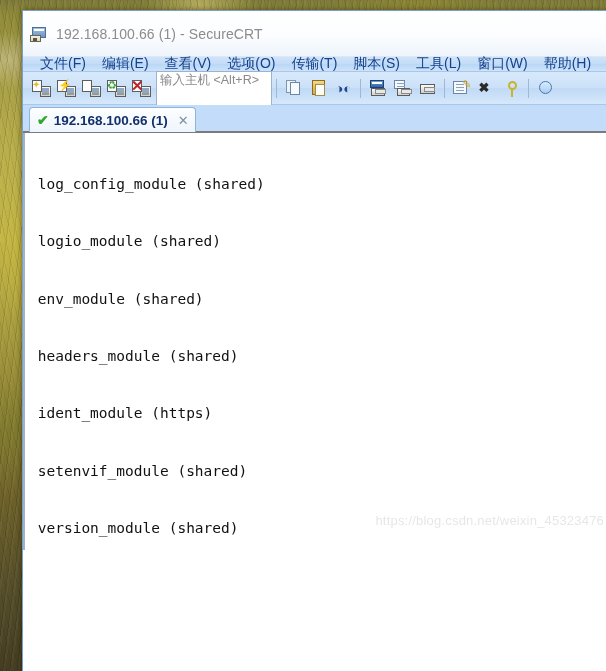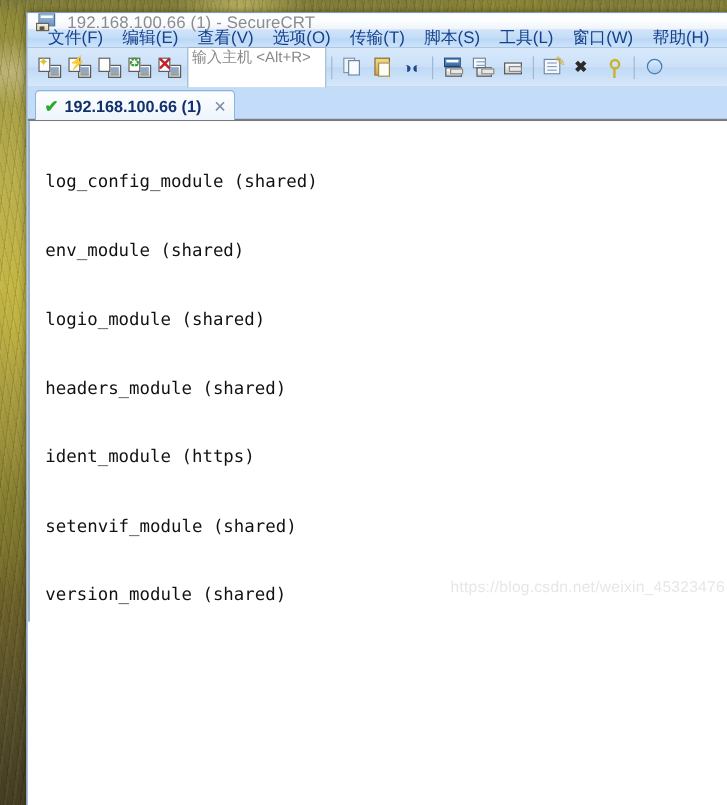--- a/index.html
+++ b/index.html
@@ -42,21 +42,21 @@
     background: #ffffff;
     border: 1px solid #7ba0c6;
     border-right: none; border-bottom: none;
     box-shadow: 0 0 6px rgba(0,0,0,.45);
     overflow: hidden;
     box-sizing: border-box;
   }
 
   
   .title-bar {
-    height: 14px;
+    height: 46px;
     background: linear-gradient(180deg,#ffffff 0%,#fbfdff 55%,#eef4fb 100%);
     display: flex; align-items: center;
     padding-left: 7px;
     border-bottom: 1px solid #dfe8f2;
     box-sizing: border-box;
   }
   .title-icon {
     width: 17px; height: 16px;
     margin-right: 9px;
     position: relative; flex: none;
@@ -369,22 +369,22 @@
     <div class="tab">
       <span class="tab-check">✔</span>
       <span class="tab-label">192.168.100.66 (1)</span>
       <span class="tab-close">✕</span>
     </div>
   </div>
 
   <div class="terminal">
     <div class="term-lines">
       <div class="term-line"> log_config_module (shared)</div>
+      <div class="term-line"> logio_module (shared)</div>
       <div class="term-line"> env_module (shared)</div>
-      <div class="term-line"> logio_module (shared)</div>
       <div class="term-line"> headers_module (shared)</div>
       <div class="term-line"> ident_module (https)</div>
       <div class="term-line"> setenvif_module (shared)</div>
       <div class="term-line"> version_module (shared)</div>
       
       
       
       
       
       

